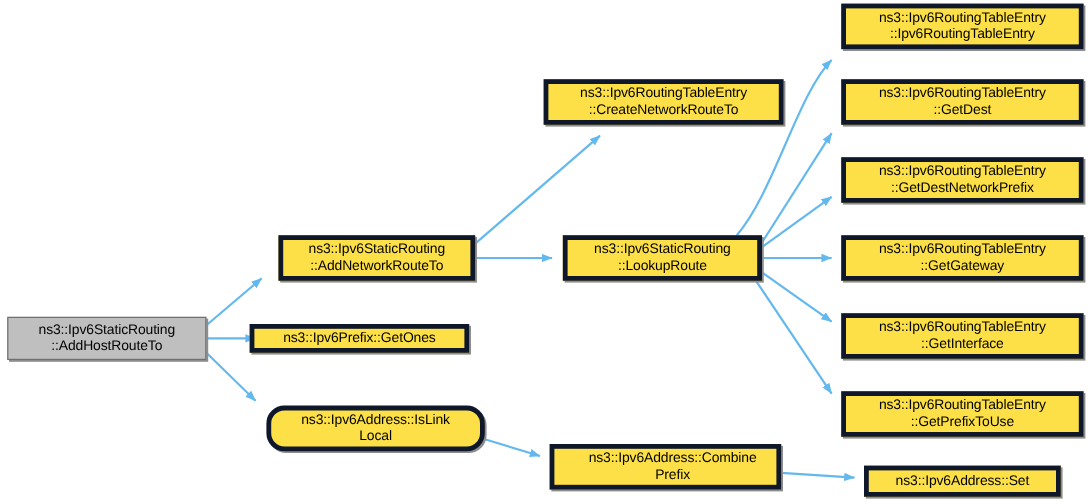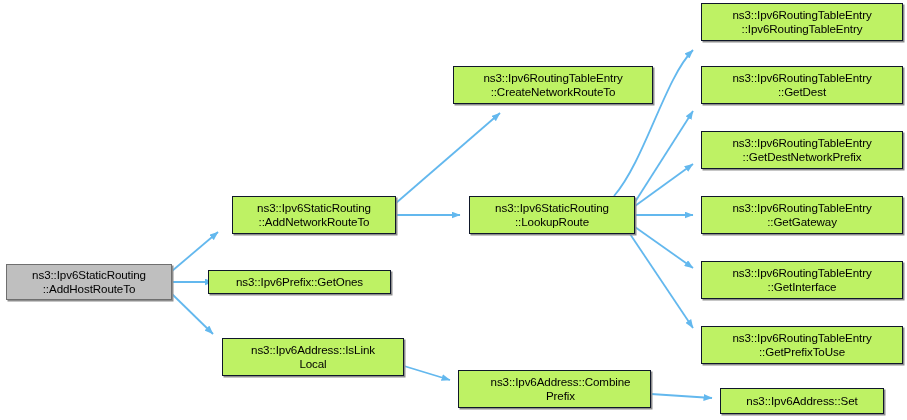--- a/index.html
+++ b/index.html
@@ -18,22 +18,22 @@
   #graph-svg {
     position: absolute;
     top: 0;
     left: 0;
     width: 907px;
     height: 420px;
   }
   .node-box {
     position: absolute;
     box-sizing: border-box;
-    background: #bef264;
-    border: 1px solid #0f172a;
+    background: #fde047;
+    border: 4px solid #0f172a;
     box-shadow: 1.5px 1.5px 0 0 #8d8d8d;
     display: flex;
     align-items: center;
     justify-content: center;
     text-align: center;
     color: #000000;
     font-size: 11.6px;
     line-height: 13.8px;
     letter-spacing: -0.1px;
     cursor: pointer;
@@ -80,21 +80,21 @@
         <span class="node-label">ns3::Ipv6StaticRouting
 ::AddHostRouteTo</span>
       </div>
       <div class="node-box" style="left: 232px; top: 196px; width: 164px; height: 38px;">
         <span class="node-label">ns3::Ipv6StaticRouting
 ::AddNetworkRouteTo</span>
       </div>
       <div class="node-box" style="left: 208px; top: 270px; width: 183px; height: 24px;">
         <span class="node-label">ns3::Ipv6Prefix::GetOnes</span>
       </div>
-      <div class="node-box" style="left: 222px; top: 338px; width: 182px; height: 38px;">
+      <div class="node-box" style="left: 222px; top: 338px; width: 182px; height: 38px; border-radius: 15px;">
         <span class="node-label">ns3::Ipv6Address::IsLink
 Local</span>
       </div>
       <div class="node-box" style="left: 453px; top: 66px; width: 200px; height: 38px;">
         <span class="node-label">ns3::Ipv6RoutingTableEntry
 ::CreateNetworkRouteTo</span>
       </div>
       <div class="node-box" style="left: 469px; top: 196px; width: 166px; height: 38px;">
         <span class="node-label">ns3::Ipv6StaticRouting
 ::LookupRoute</span>

